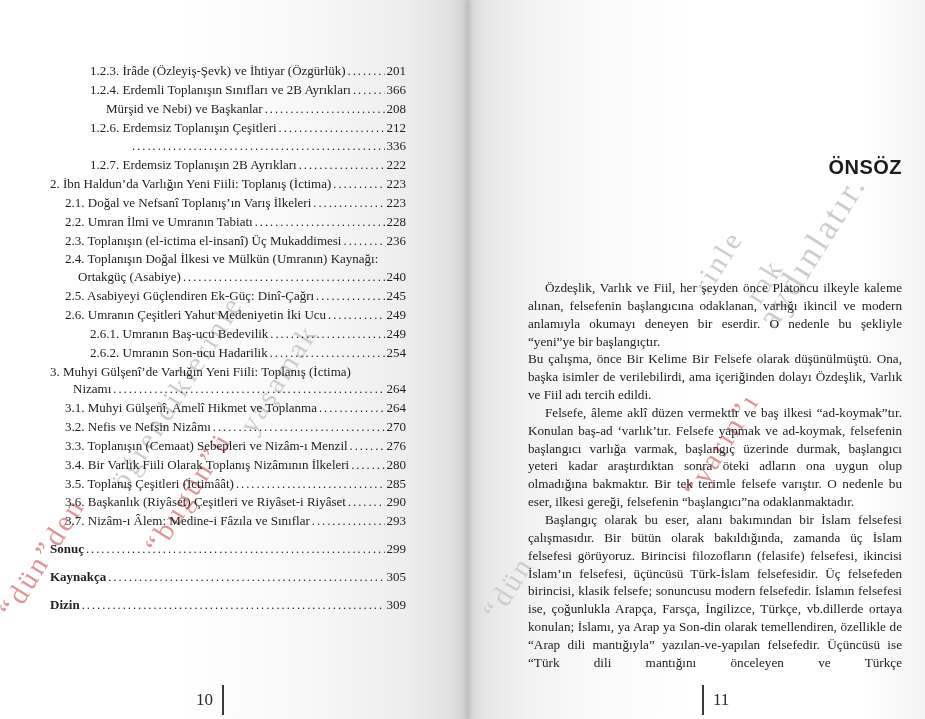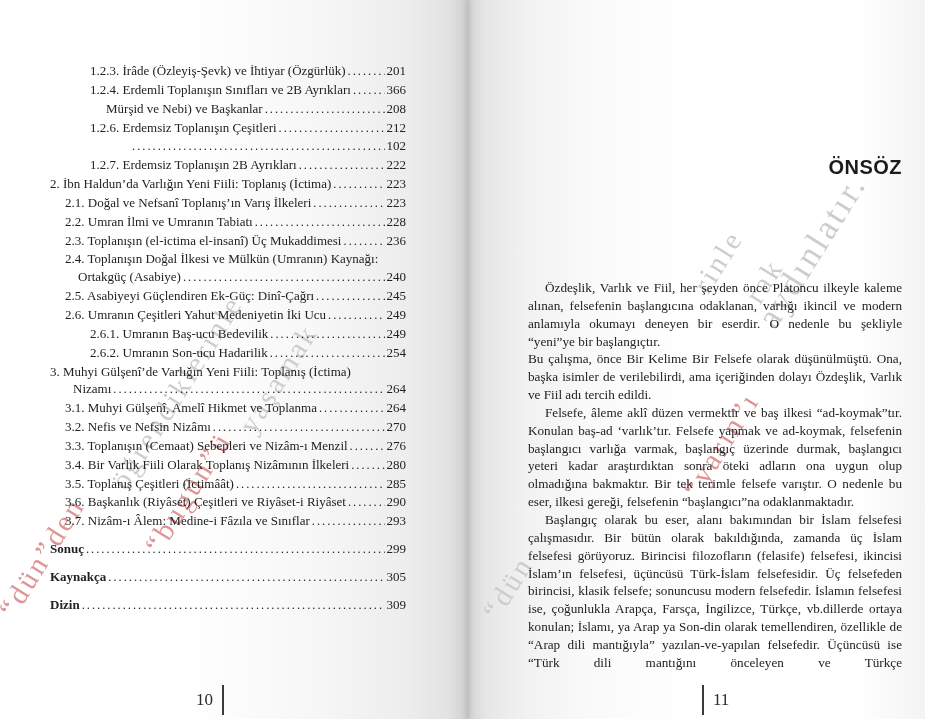--- a/index.html
+++ b/index.html
@@ -97,21 +97,21 @@
           <span class="ld">................................................................................................................................................................</span>
           <span class="tp">208</span>
         </div>
         <div class="toc-line ind-C">
           <span class="tt">1.2.6. Erdemsiz Toplanışın Çeşitleri</span>
           <span class="ld">................................................................................................................................................................</span>
           <span class="tp">212</span>
         </div>
         <div class="toc-line ind-D2">
           <span class="ld">................................................................................................................................................................</span>
-          <span class="tp">102</span>
+          <span class="tp">336</span>
         </div>
         <div class="toc-line ind-C">
           <span class="tt">1.2.7. Erdemsiz Toplanışın 2B Ayrıkları</span>
           <span class="ld">................................................................................................................................................................</span>
           <span class="tp">222</span>
         </div>
         <div class="toc-line ind-A">
           <span class="tt">2. İbn Haldun’da Varlığın Yeni Fiili: Toplanış (İctima)</span>
           <span class="ld">................................................................................................................................................................</span>
           <span class="tp">223</span>

